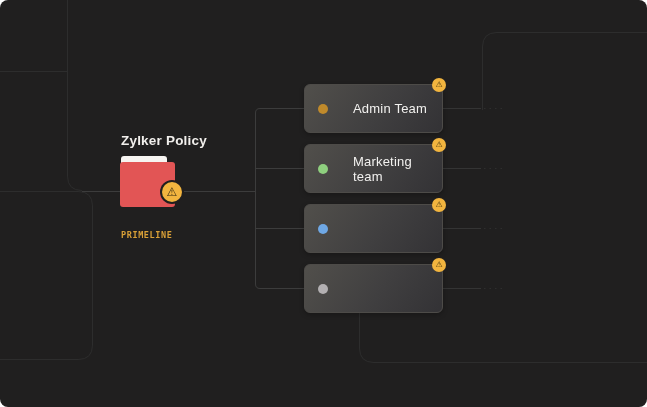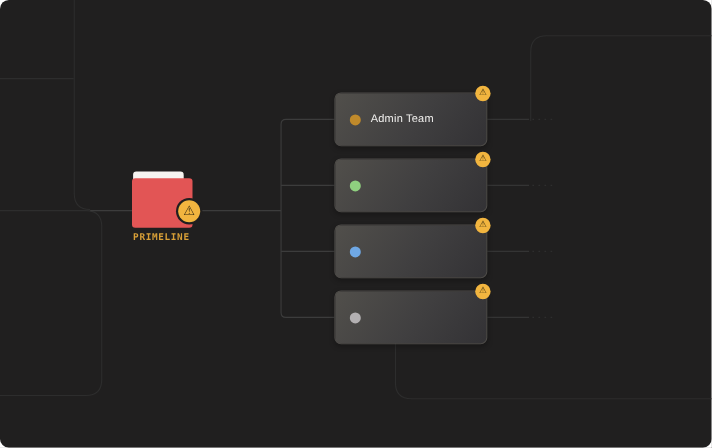--- a/index.html
+++ b/index.html
@@ -19,34 +19,34 @@
   .folder-wrap{position:absolute;left:120px;top:156px;width:62px;height:52px;z-index:5;}
   .folder-tab{position:absolute;left:1px;top:0;width:46px;height:12px;background:#f6f4f1;border-radius:3px 3px 0 0;}
   .folder-body{position:absolute;left:0;top:6px;width:55px;height:45px;border-radius:3px;}
   .badge-lg{
     position:absolute;left:42px;top:26px;width:20px;height:20px;border-radius:50%;
     display:flex;align-items:center;justify-content:center;
     box-shadow:0 0 0 2px #201f1f;z-index:6;
   }
   .badge-lg .glyph{font-size:12px;line-height:1;color:#30260f;transform:translateY(-0.5px);}
   .root-status{
-    position:absolute;left:121px;top:210px;z-index:5;
+    position:absolute;left:121px;top:229px;z-index:5;
     font-family:"DejaVu Sans Mono", monospace;font-weight:bold;
     font-size:8.5px;line-height:12.5px;letter-spacing:.6px;text-align:right;
   }
   
   .card{
     position:absolute;left:304px;width:139px;height:49px;box-sizing:border-box;
     border:1px solid #4d4b48;border-radius:6px;
     background:linear-gradient(125deg,#514f4b 0%,#403f40 55%,#333235 100%);
     display:flex;align-items:center;padding-left:13px;z-index:5;
     box-shadow:0 2px 5px rgba(0,0,0,0.25);
   }
   .card .dot{width:10px;height:10px;border-radius:50%;margin-right:9px;flex:0 0 auto;}
-  .card .label{font-size:10px;color:#f2f1ef;letter-spacing:.2px;}
+  .card .label{font-size:13px;color:#f2f1ef;letter-spacing:.2px;margin-left:16px;}
   .badge-sm{
     position:absolute;top:-7px;right:-4px;width:14px;height:14px;border-radius:50%;
     display:flex;align-items:center;justify-content:center;
   }
   .badge-sm .glyph{font-size:8px;line-height:1;color:#45350f;transform:translateY(-0.5px);}
 </style>
 </head>
 <body>
 
 <div id="canvas">
@@ -75,20 +75,21 @@
       <path d="M 443 288.5 H 481"></path>
     </g>
     <g stroke="#2e2e2e" stroke-width="1" fill="none" stroke-dasharray="1.5 4">
       <path d="M 484 108.5 H 504"></path>
       <path d="M 484 168.5 H 504"></path>
       <path d="M 484 228.5 H 504"></path>
       <path d="M 484 288.5 H 504"></path>
     </g>
   </svg>
 
+  <div class="root-title">Zylker Policy</div>
 
   <div class="folder-wrap">
     <div class="folder-tab"></div>
     <div class="folder-body" style="background: rgb(226, 85, 85);"></div>
     <div class="badge-lg" style="background: rgb(242, 181, 63);">
       <span class="glyph">⚠</span>
     </div>
   </div>
 
   <div class="root-status" style="color: rgb(217, 160, 55);">
@@ -97,20 +98,21 @@
 
 <div class="card" style="top: 84px;">
       <span class="dot" style="background: rgb(192, 138, 43);"></span>
       <span class="label">Admin Team</span>
       <div class="badge-sm" style="background: rgb(242, 181, 63);">
         <span class="glyph">⚠</span>
       </div>
     </div>
     <div class="card" style="top: 144px;">
       <span class="dot" style="background: rgb(143, 208, 127);"></span>
+      <span class="label">Marketing team</span>
       <div class="badge-sm" style="background: rgb(242, 181, 63);">
         <span class="glyph">⚠</span>
       </div>
     </div>
     <div class="card" style="top: 204px;">
       <span class="dot" style="background: rgb(111, 168, 229);"></span>
       <div class="badge-sm" style="background: rgb(242, 181, 63);">
         <span class="glyph">⚠</span>
       </div>
     </div>

